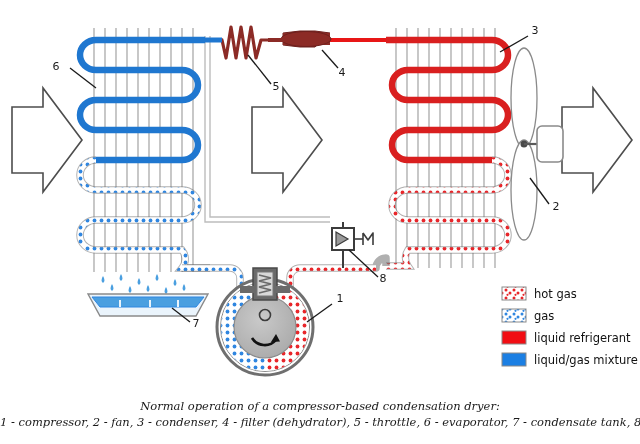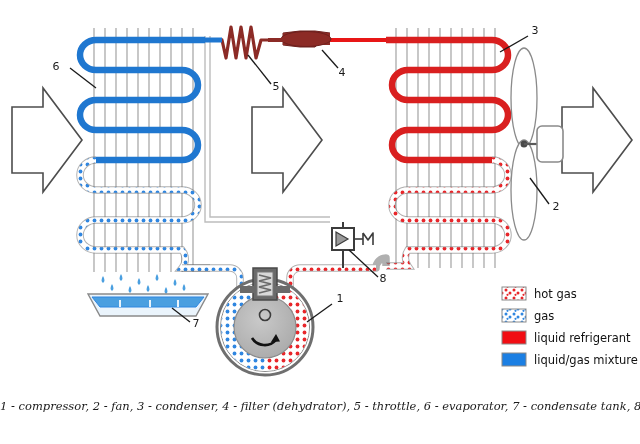--- a/index.html
+++ b/index.html
@@ -243,14 +243,15 @@
     </g>
     <g>
       <rect x="502" y="353" width="24" height="13" fill="#1b7fe3" stroke="#8a8a8a" stroke-width="1"></rect>
       <text class="legend-text" x="534" y="364">liquid/gas mixture</text>
     </g>
   </g>
 </svg>
 </div>
 
 <div class="caption-wrap">
+  <div class="caption-line">Normal operation of a compressor-based condensation dryer:</div>
   <div class="caption-line">1 - compressor, 2 - fan, 3 - condenser, 4 - filter (dehydrator), 5 - throttle, 6 - evaporator, 7 - condensate tank, 8 - solenoid valve</div>
 </div>
 
 </body></html>

